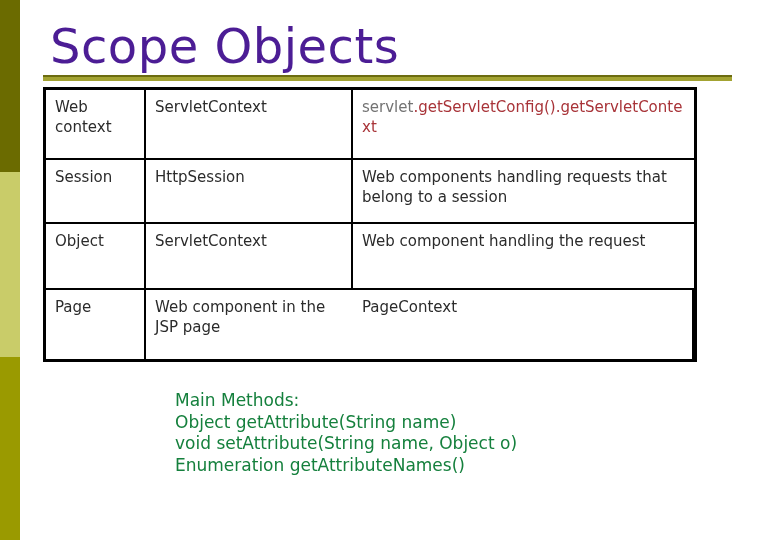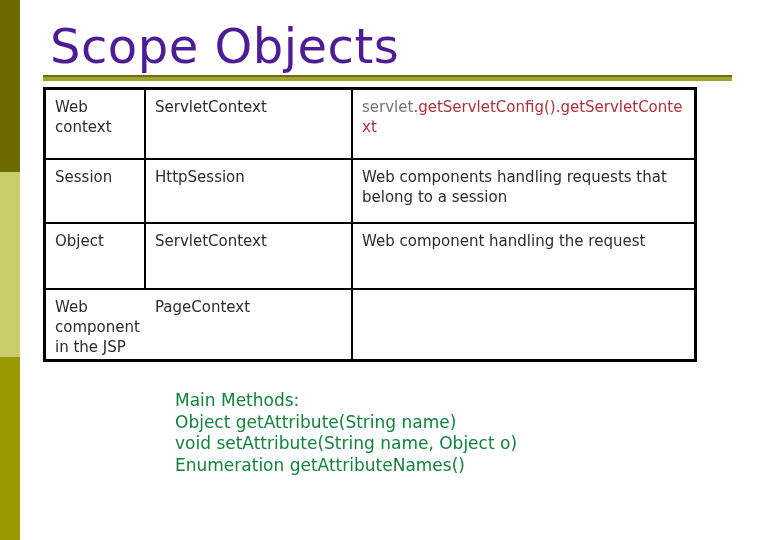--- a/index.html
+++ b/index.html
@@ -100,20 +100,23 @@
   <div class="cell">
     <span>Object</span>
   </div>
   <div class="cell">
     <span>ServletContext</span>
   </div>
   <div class="cell last-col">
     <div>Web component handling the request</div>
   </div>
 
+  <div class="cell last-row">
+    <span>Page</span>
+  </div>
   <div class="cell last-col last-row">
     <div>Web component in the JSP page</div>
   </div>
   <div class="cell last-row">
     <span>PageContext</span>
   </div>
 </div>
 
 <div class="methods-block">
   <div>Main Methods:</div>

